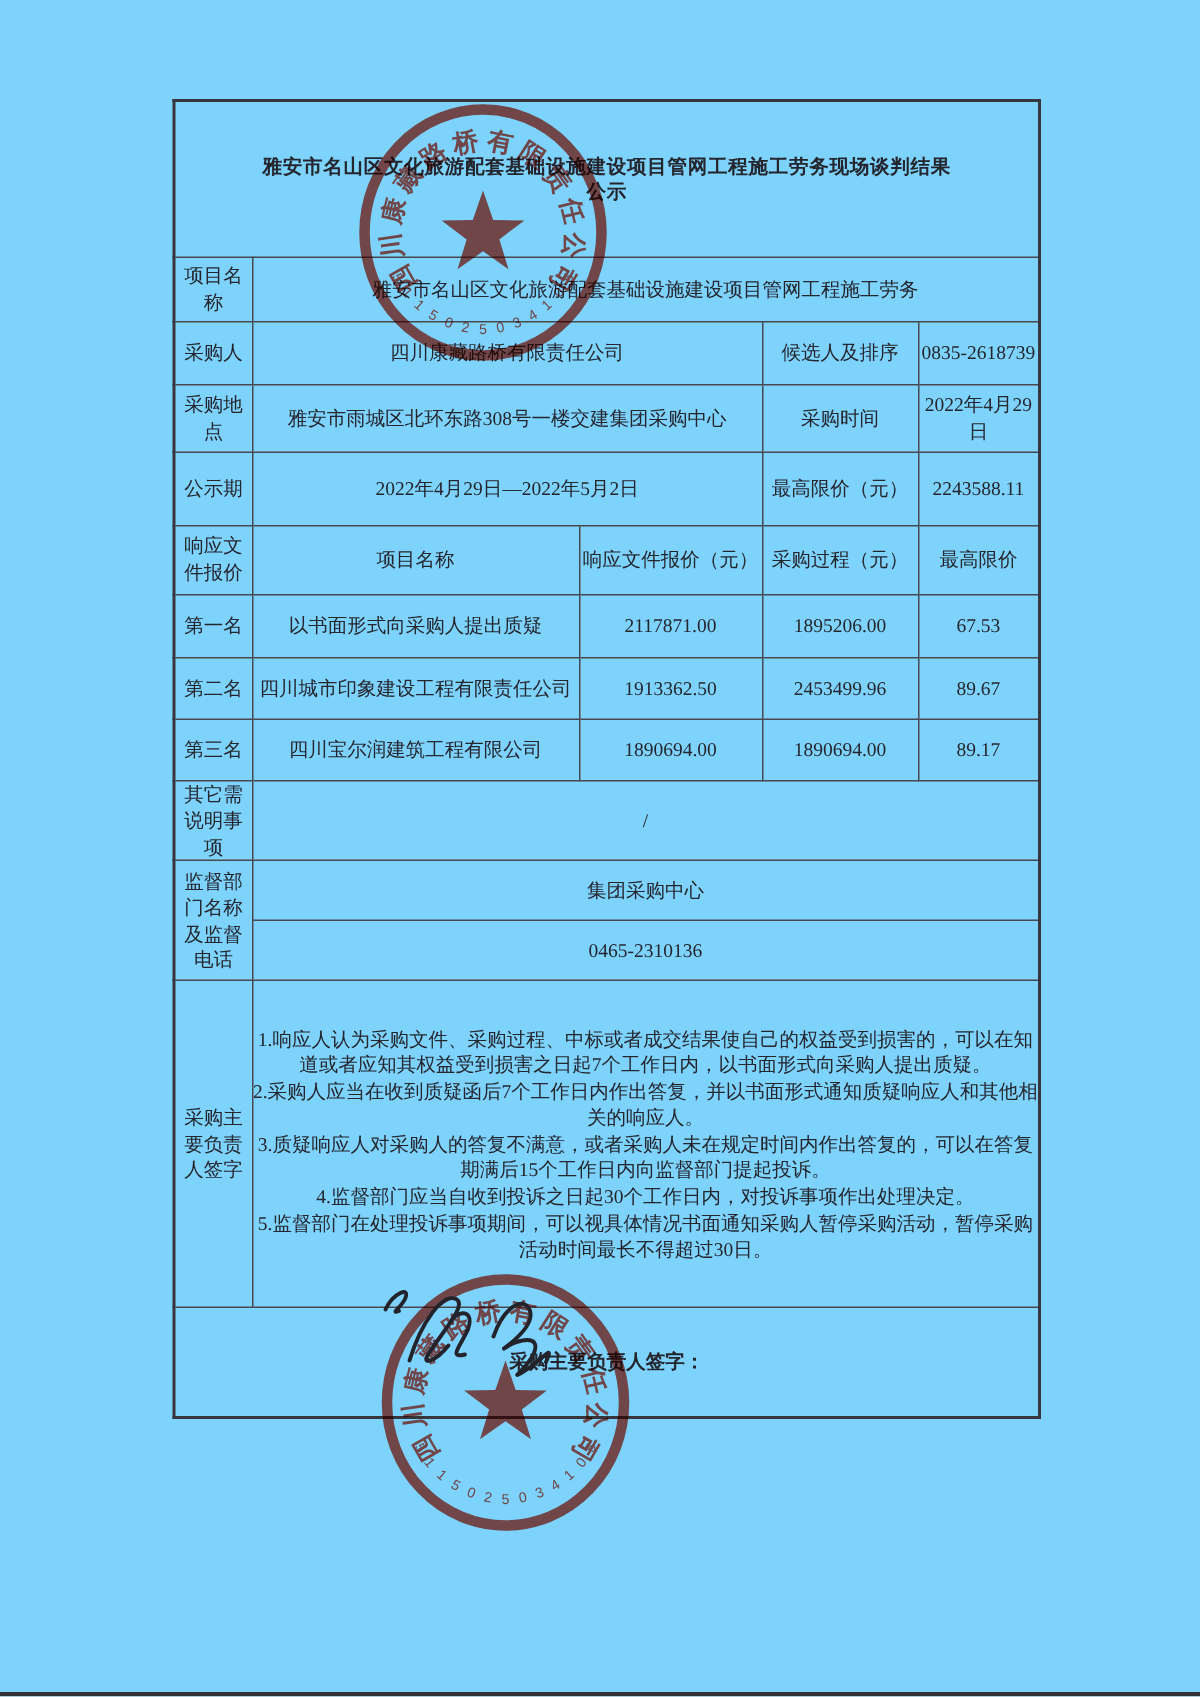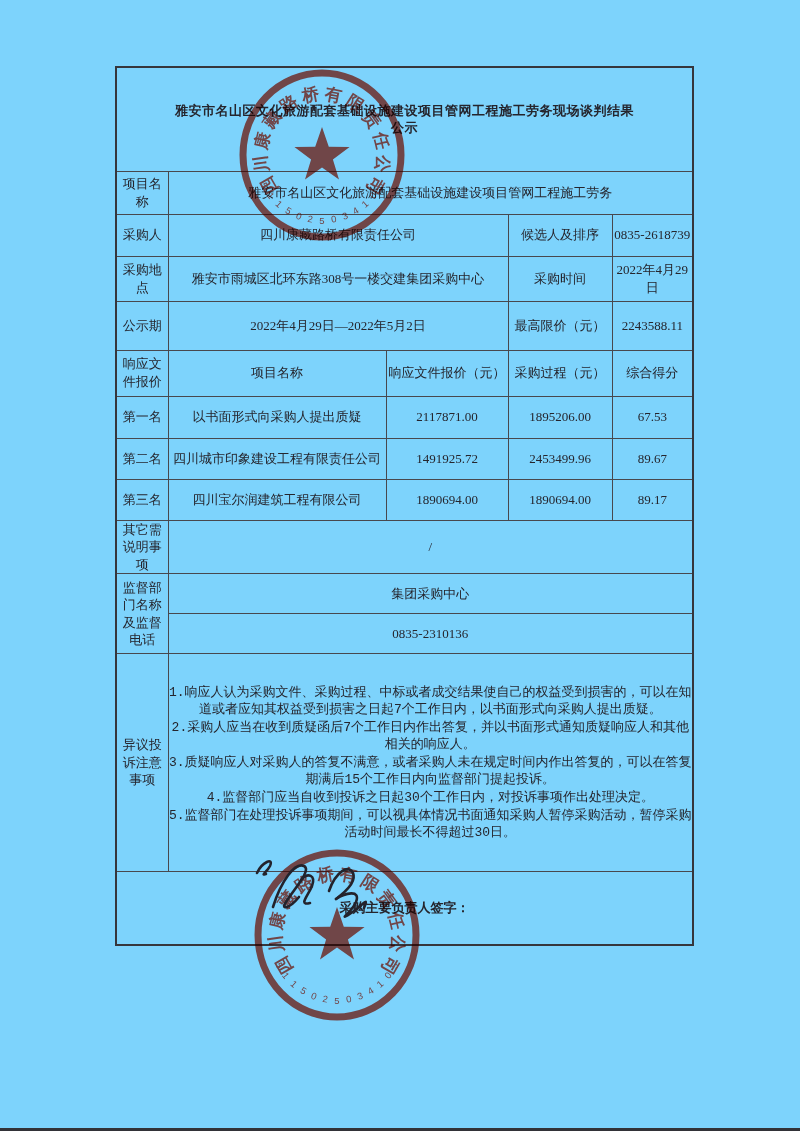--- a/index.html
+++ b/index.html
@@ -21,21 +21,21 @@
   .title-cell{
     font-family:"Liberation Sans", sans-serif;
     font-weight:bold; font-size:16px; letter-spacing:0.5px; line-height:1.5;
   }
   .title-cell .tline{white-space:nowrap;}
   td.lbl{padding:2px 3px; line-height:1.3;}
   td.left{text-align:left; padding-left:9px; padding-right:4px;}
   td.notes-cell{
     text-align:left; vertical-align:top;
     padding:14px 9px 8px 7px;
-    font-family:Liberation Mono, monospace;
+    font-family:Liberation Serif, serif;
     font-size:12.5px; line-height:1.52; white-space:pre-wrap;
   }
   td.sig-cell{
     text-align:left; padding-left:9px;
     font-weight:bold; font-size:13.5px;
   }
   .stamp{
     position:absolute; width:200px; height:200px;
     opacity:0.87; mix-blend-mode:multiply; pointer-events:none;
   }
@@ -91,35 +91,35 @@
       <td colspan="2">2022年4月29日—2022年5月2日</td>
       <td class="lbl">最高限价（元）</td>
       <td>2243588.11</td>
     </tr>
 
     <tr style="height:46px">
       <td class="lbl">响应文件报价</td>
       <td class="lbl">项目名称</td>
       <td class="lbl">响应文件报价（元）</td>
       <td class="lbl">采购过程（元）</td>
-      <td class="lbl">综合得分</td>
+      <td class="lbl">最高限价</td>
     </tr>
 
     <tr style="height:42px">
       <td>第一名</td>
       <td>以书面形式向采购人提出质疑</td>
       <td>2117871.00</td>
       <td>1895206.00</td>
       <td>67.53</td>
     </tr>
 
     <tr style="height:41px">
       <td>第二名</td>
       <td>四川城市印象建设工程有限责任公司</td>
-      <td>1491925.72</td>
+      <td>1913362.50</td>
       <td>2453499.96</td>
       <td>89.67</td>
     </tr>
 
     <tr style="height:41px">
       <td>第三名</td>
       <td>四川宝尔润建筑工程有限公司</td>
       <td>1890694.00</td>
       <td>1890694.00</td>
       <td>89.17</td>
@@ -128,25 +128,25 @@
     <tr style="height:41px">
       <td class="lbl">其它需说明事项</td>
       <td colspan="4">/</td>
     </tr>
 
     <tr style="height:40px">
       <td class="lbl" rowspan="2">监督部门名称及监督电话</td>
       <td colspan="4">集团采购中心</td>
     </tr>
     <tr style="height:40px">
-      <td colspan="4">0835-2310136</td>
+      <td colspan="4">0465-2310136</td>
     </tr>
 
     <tr style="height:218px">
-      <td class="lbl">异议投诉注意事项</td>
+      <td class="lbl">采购主要负责人签字</td>
       <td colspan="4" class="notes-cell">1.响应人认为采购文件、采购过程、中标或者成交结果使自己的权益受到损害的，可以在知道或者应知其权益受到损害之日起7个工作日内，以书面形式向采购人提出质疑。
 2.采购人应当在收到质疑函后7个工作日内作出答复，并以书面形式通知质疑响应人和其他相关的响应人。
 3.质疑响应人对采购人的答复不满意，或者采购人未在规定时间内作出答复的，可以在答复期满后15个工作日内向监督部门提起投诉。
 4.监督部门应当自收到投诉之日起30个工作日内，对投诉事项作出处理决定。
 5.监督部门在处理投诉事项期间，可以视具体情况书面通知采购人暂停采购活动，暂停采购活动时间最长不得超过30日。</td>
     </tr>
 
     <tr style="height:73px">
       <td colspan="5" class="sig-cell">采购主要负责人签字：</td>
     </tr>

